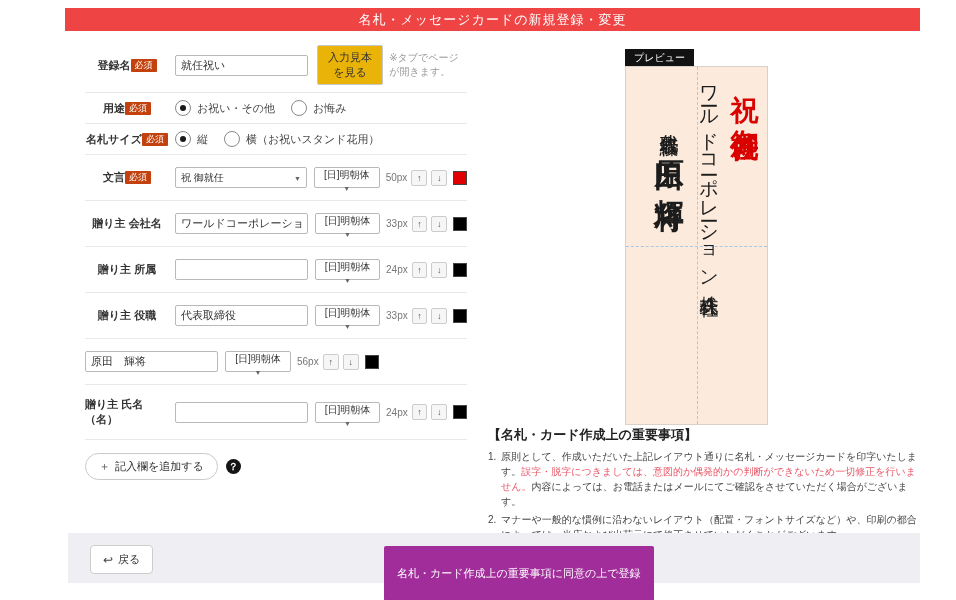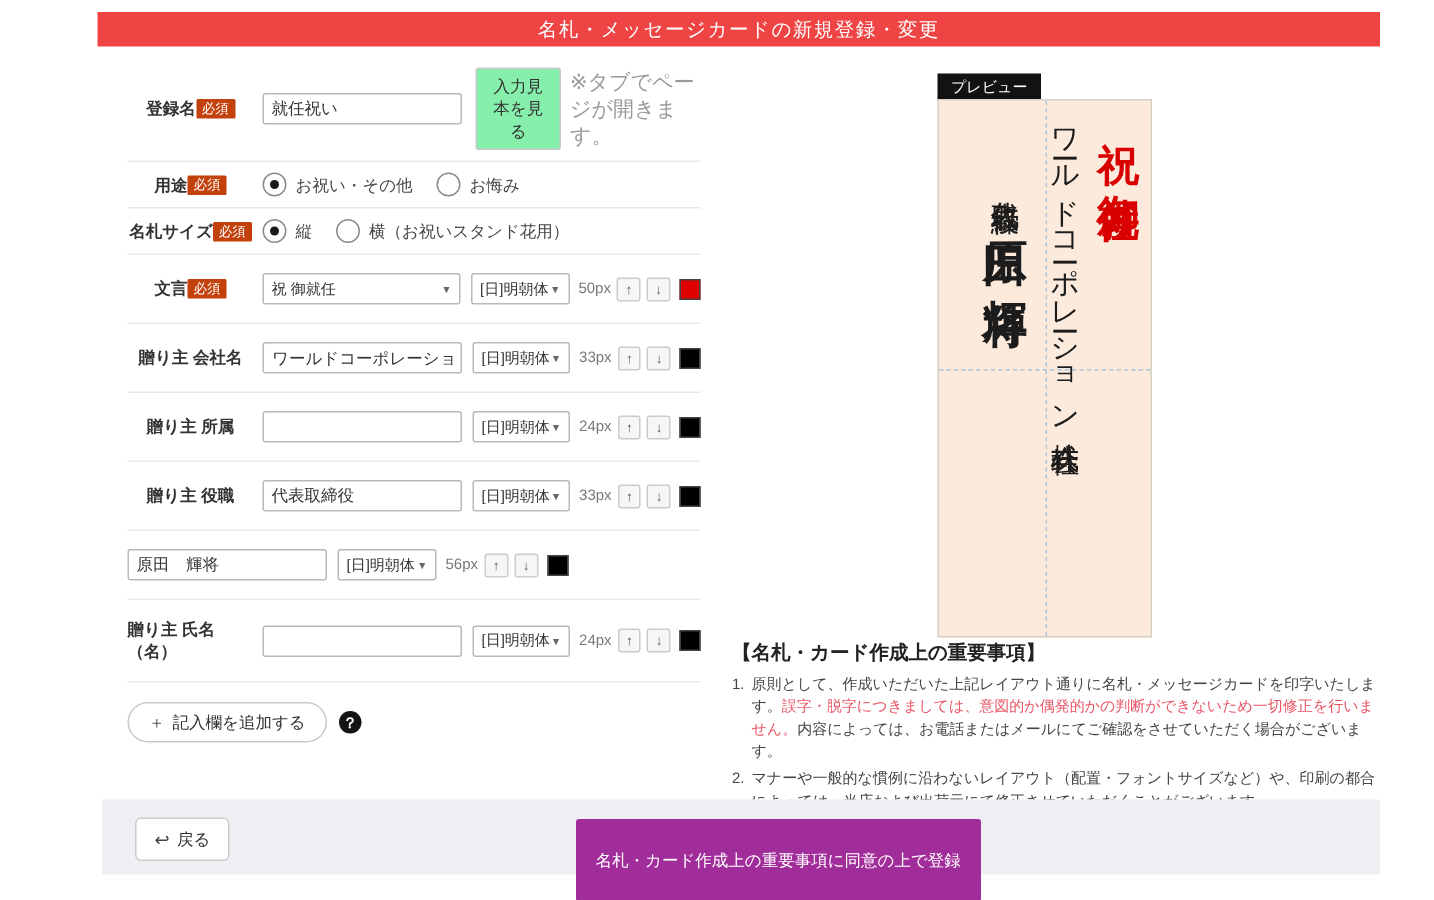--- a/index.html
+++ b/index.html
@@ -13,32 +13,32 @@
   
   .form-col { position:absolute; left:85px; top:38px; width:382px; }
   .row { display:flex; align-items:center; border-bottom:1px solid #e9e9e9; padding:7px 0; }
   .row.tall { padding:12px 0; }
   .label-zone { width:90px; min-width:90px; display:flex; align-items:center; justify-content:center; padding-right:6px; }
   .flabel { font-size:11px; color:#333; font-weight:600; }
   .req { background:#c2410c; color:#fff; font-size:9px; padding:2px 4px; line-height:1; border-radius:1px; flex-shrink:0; }
   .tinput { width:133px; height:21px; border:1px solid #b9b9b9; border-radius:2px; font-size:11px; padding:0 5px; color:#333; font-family:"Liberation Sans",sans-serif; }
   .selectbox { height:21px; border:1px solid #b9b9b9; border-radius:2px; background:#fff; display:flex; align-items:center; justify-content:space-between; padding:0 5px; font-size:10px; color:#333; }
   .selectbox .caret::after { content:"▼"; font-size:7px; color:#666; }
-  .sel-font { width:66px; margin-left:7px; }
+  .sel-font { width:66px; margin-left:7px;flex-direction:column; }
   .sel-msg { width:133px; }
   .sizetxt { font-size:10px; color:#777; margin-left:6px; }
   .stepbtn { width:16px; height:16px; border:1px solid #ccc; background:#f6f6f6; border-radius:2px; margin-left:4px;
     display:flex; align-items:center; justify-content:center; font-size:9px; color:#555; cursor:pointer; }
   .stepbtn.up::after { content:"↑"; } .stepbtn.down::after { content:"↓"; }
   .swatch { width:14px; height:14px; border:1px solid #444; margin-left:6px; }
   .radio { width:16px; height:16px; border-radius:50%; border:1px solid #8a8a8a; background:#fff; position:relative; flex-shrink:0; }
   .radio.checked::after { content:""; position:absolute; inset:4px; border-radius:50%; background:#1a1a1a; }
   .radio-lab { font-size:11px; color:#444; margin:0 16px 0 6px; }
-  .sample-btn { border:1px solid #c8c8c8; background:#86efac; border-radius:2px; font-size:11px; color:#333; padding:4px 9px; margin-left:9px; cursor:pointer; }
-  .note { font-size:14px; color:#999; margin-left:6px; }
+  .sample-btn { border:1px solid #c8c8c8; background:#eab308; border-radius:2px; font-size:11px; color:#333; padding:4px 9px; margin-left:9px; cursor:pointer; }
+  .note { font-size:10px; color:#999; margin-left:6px; }
   .addrow { display:flex; align-items:center; padding:13px 0; }
   .add-btn { border:1px solid #c9c9c9; background:#fff; border-radius:14px; font-size:11px; color:#333; padding:5px 13px; display:flex; align-items:center; gap:5px; cursor:pointer; }
   .plus { font-size:11px; color:#555; }
   .help { width:15px; height:15px; border-radius:50%; background:#141414; color:#fff; font-size:10px; font-weight:700;
     display:flex; align-items:center; justify-content:center; margin-left:8px; }
 
   
   .pv-tab { position:absolute; left:625px; top:49px; background:#121212; color:#fff; font-size:10px; padding:2px 9px; }
   .pv-card { position:absolute; left:625px; top:66px; width:143px; height:359px; background:#fcebdd; border:1px solid #d9d1c6; }
   .pv-card .guide-v { position:absolute; left:50%; top:0; bottom:0; border-left:1px dashed #a9c7e2; }

